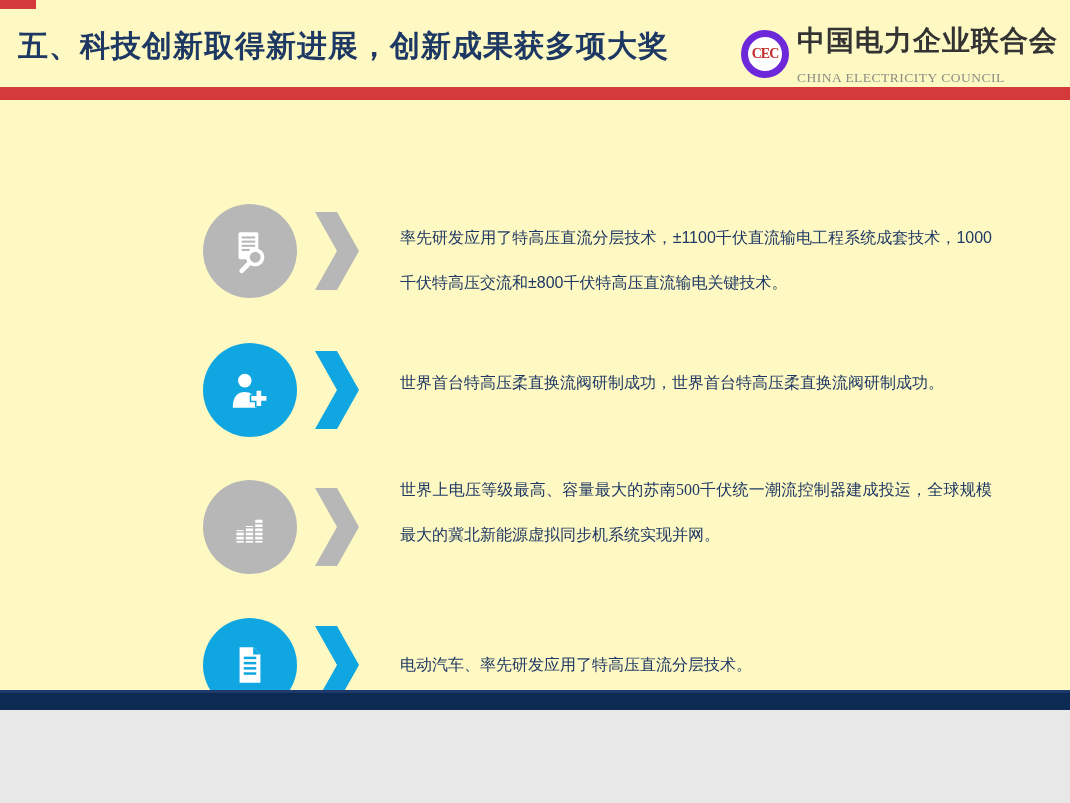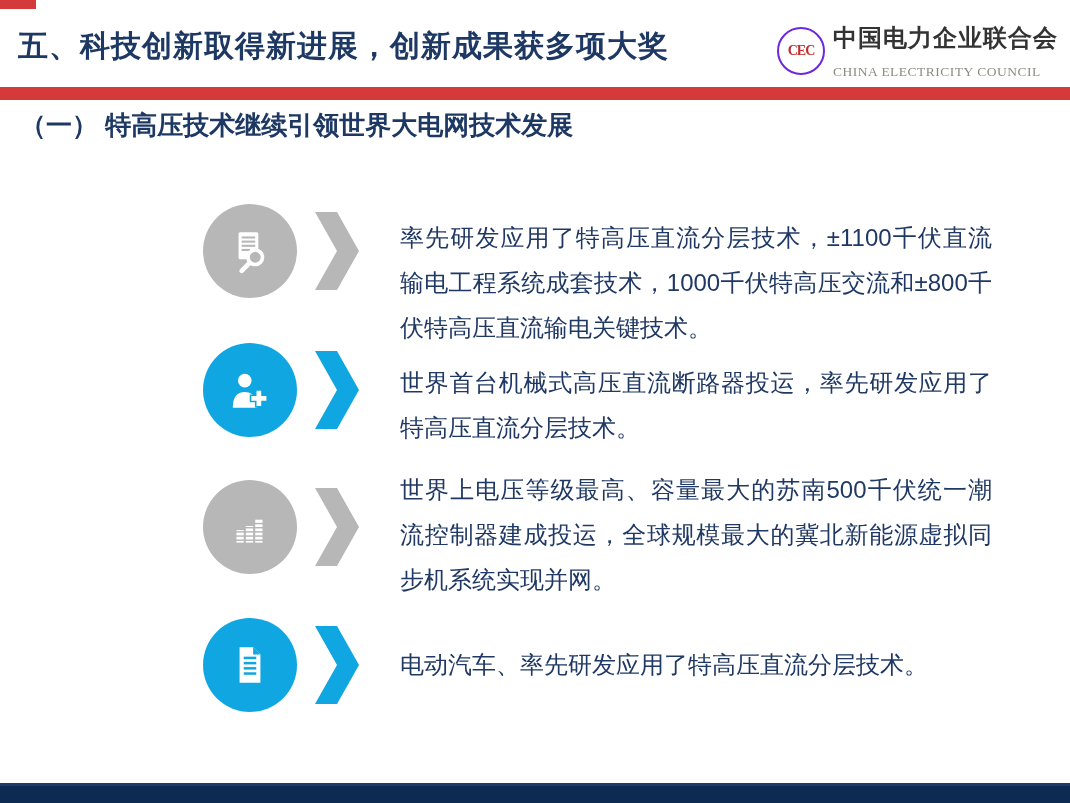--- a/index.html
+++ b/index.html
@@ -1,39 +1,39 @@
 <!DOCTYPE html>
 <html><head>
 <meta charset="utf-8">
 <style>
   * { margin:0; padding:0; box-sizing:border-box; }
   html,body { background:#e8e8e8; }
   .slide {
-    position:relative; width:1070px; height:803px; background:#ffffff;
+    position:relative; width:1070px; height:710px; background:#fef9c3;
     font-family:"Liberation Sans","DejaVu Sans",sans-serif; overflow:hidden;
     margin:0 auto;
   }
   
   .corner-tab { position:absolute; left:0; top:0; width:36px; height:9px; background:#D43A3A; }
   .slide-title {
     position:absolute; left:18px; top:26px; font-size:30px; font-weight:bold;
     color:#1E3864; letter-spacing:1px; white-space:nowrap;
   }
   .logo { position:absolute; right:12px; top:22px; display:flex; align-items:center; gap:8px; }
   .emblem {
     width:48px; height:48px; border-radius:50%; background:#ffffff;
-    border:2px solid #6d28d9; display:flex; align-items:center; justify-content:center;
+    border:7px solid #6d28d9; display:flex; align-items:center; justify-content:center;
     flex:0 0 auto;
   }
   .emblem-monogram {
     font-family:"Liberation Serif","DejaVu Serif",serif; font-weight:bold;
     font-size:14px; color:#C42B2B; letter-spacing:-1px;
   }
   .logo-text { display:flex; flex-direction:column; align-items:flex-start; }
-  .logo-zh { font-size:24px; font-weight:bold; color:#333333; letter-spacing:1px; white-space:nowrap; }
+  .logo-zh { font-size:28px; font-weight:bold; color:#333333; letter-spacing:1px; white-space:nowrap; }
   .logo-en {
     font-family:"Liberation Serif","DejaVu Serif",serif; font-size:13.5px;
     color:#8C8C84; letter-spacing:0.5px; margin-top:10px; white-space:nowrap;
   }
   .red-bar { position:absolute; left:0; top:87px; width:100%; height:13px; background:#D43A3A; }
   .section-heading {
     position:absolute; left:20px; top:108px; font-size:26px; font-weight:bold;
     color:#1E3864; white-space:nowrap;
   }
   
@@ -47,24 +47,24 @@
   .circle.blue { background:#0FA6E1; color:#0FA6E1; }
   .circle svg { width:50px; height:50px; display:block; }
   .chevron {
     width:44px; height:78px; margin-left:18px;
     clip-path:polygon(0 0, 50% 0, 100% 50%, 50% 100%, 0 100%, 50% 50%);
   }
   .chevron.gray-c { background:#B7B7B7; }
   .chevron.blue-c { background:#0FA6E1; }
   
   .text-block {
-    position:absolute; left:400px; width:592px; font-size:24px; line-height:45px;
+    position:absolute; left:400px; width:592px; font-size:16px; line-height:45px;
     color:#1F3864; text-align:justify;
   }
-  .tb1 { top:215px; } .tb2 { top:360px; } .tb3 { top:467px; } .tb4 { top:642px; }
+  .tb1 { top:215px; } .tb2 { top:360px; } .tb3 { top:467px;font-family:Liberation Serif, serif; } .tb4 { top:642px; }
   
   .footer-bar {
     position:absolute; left:0; bottom:0; width:100%; height:20px;
     background:#0D2A52; border-top:3px solid #1D3A6B;
   }
 </style>
 </head>
 <body>
 
 <div class="slide">
@@ -78,21 +78,20 @@
       <span class="emblem-monogram">CEC</span>
     </div>
     <div class="logo-text">
       <span class="logo-zh">中国电力企业联合会</span>
       <span class="logo-en">CHINA ELECTRICITY COUNCIL</span>
     </div>
   </div>
 
   <div class="red-bar"></div>
 
-  <h2 class="section-heading">（一） 特高压技术继续引领世界大电网技术发展</h2>
 
   <div class="icon-group row1">
     <div class="circle gray">
       <svg viewBox="0 0 48 48" aria-hidden="true">
         <rect x="13" y="6" width="19" height="26" rx="1.5" fill="#ffffff"></rect>
         <rect x="16" y="10" width="13" height="2" fill="currentColor"></rect>
         <rect x="16" y="14" width="13" height="2" fill="currentColor"></rect>
         <rect x="16" y="18" width="13" height="2" fill="currentColor"></rect>
         <rect x="16" y="22" width="8" height="2" fill="currentColor"></rect>
         <circle cx="29" cy="30" r="7" fill="currentColor" stroke="#ffffff" stroke-width="3.5"></circle>
@@ -106,21 +105,21 @@
   <div class="icon-group row2">
     <div class="circle blue">
       <svg viewBox="0 0 48 48" aria-hidden="true">
         <circle cx="19" cy="15" r="6.5" fill="#ffffff"></circle>
         <path d="M7.5 41 q0 -15 11.5 -15 q11.5 0 11.5 15 z" fill="#ffffff"></path>
         <path d="M29.5 24 h6 v5 h5 v6 h-5 v5 h-6 v-5 h-5 v-6 h5 z" fill="#ffffff" stroke="currentColor" stroke-width="1.5"></path>
       </svg>
     </div>
     <div class="chevron blue-c"></div>
   </div>
-  <p class="text-block tb2">世界首台机械式高压直流断路器投运，率先研发应用了特高压直流分层技术。</p>
+  <p class="text-block tb2">世界首台特高压柔直换流阀研制成功，世界首台特高压柔直换流阀研制成功。</p>
 
   <div class="icon-group row3">
     <div class="circle gray">
       <svg viewBox="0 0 48 48" aria-hidden="true">
         <rect x="11" y="27" width="7" height="12" fill="#ffffff"></rect>
         <rect x="20" y="23" width="7" height="16" fill="#ffffff"></rect>
         <rect x="29" y="17" width="7" height="22" fill="#ffffff"></rect>
         <rect x="10" y="20" width="27" height="1.4" fill="currentColor"></rect>
         <rect x="10" y="24" width="27" height="1.4" fill="currentColor"></rect>
         <rect x="10" y="28" width="27" height="1.4" fill="currentColor"></rect>

